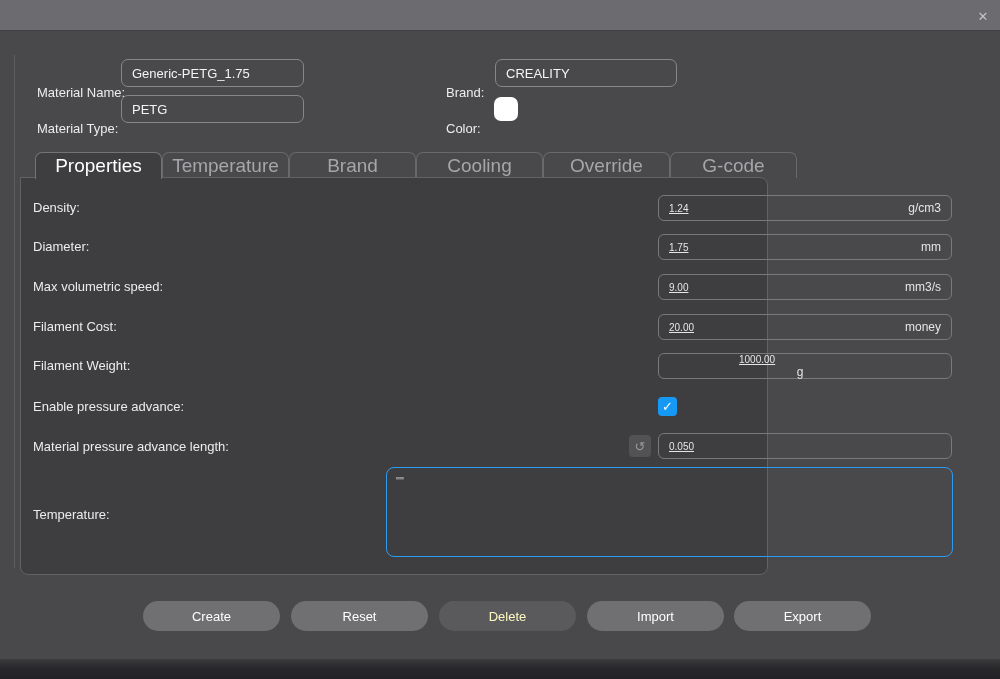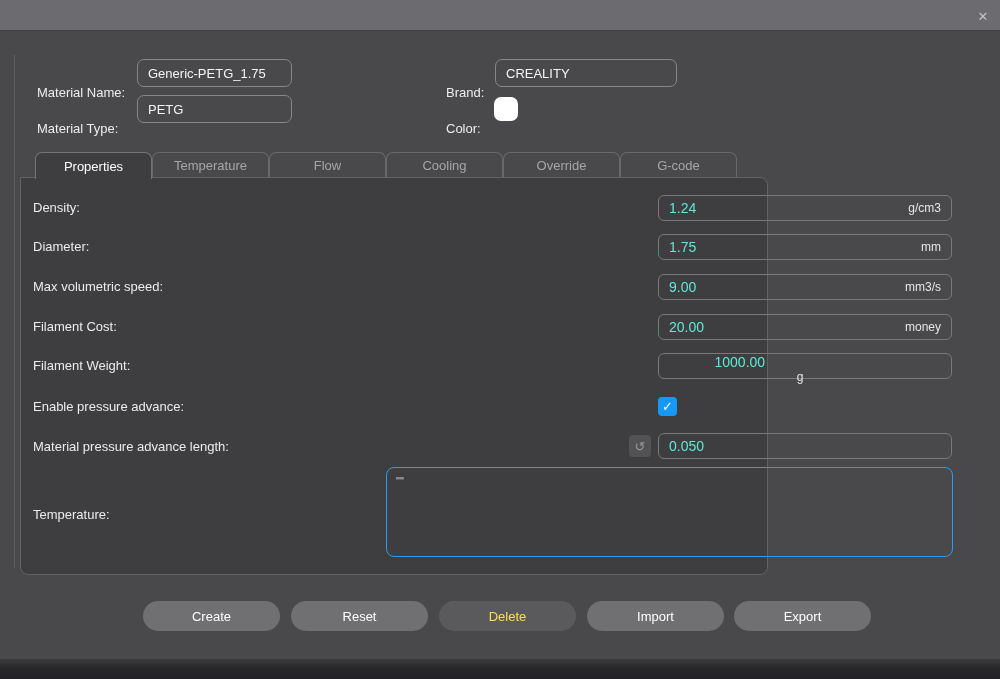--- a/index.html
+++ b/index.html
@@ -36,37 +36,37 @@
     white-space: nowrap;
     margin-top: 20px;
   }
   .text-input {
     position: absolute; height: 28px;
     background: transparent; border: 1px solid #87878a; border-radius: 7px;
     color: #f4f4f6; font-size: 13px; padding: 0 10px;
     font-family: "Liberation Sans", sans-serif;
     outline: none;
   }
-  #material-name-input, #material-type-input { left: 137px; width: 155px; }
+  #material-name-input, #material-type-input { left: 121px; width: 183px; }
   #brand-input { left: 495px; width: 182px; }
   .row1 { top: 59px; }
   .row2 { top: 95px; }
   .color-swatch {
     position: absolute; left: 494px; top: 97px; width: 24px; height: 24px;
     border-radius: 7px; background: #ffffff; cursor: pointer;
   }
 
   
   .tabbar { position: absolute; left: 35px; top: 152px; height: 26px; display: flex; }
   .tab {
-    width: 117px; height: 26px;
+    width: 127px; height: 26px;
     border: 1px solid #69696c; border-bottom: none;
     border-radius: 7px 7px 0 0;
     display: flex; align-items: center; justify-content: center;
-    font-size: 13px; color: #a6a6a9; cursor: pointer;
+    font-size: 19px; color: #a6a6a9; cursor: pointer;
     background: #49494c;
     margin-right: 0px;
   }
   .tab.active {
     background: #3e3e41; color: #ffffff; height: 27px; z-index: 3;
     border-color: #737376;
   }
 
   
   .panel {
@@ -80,22 +80,23 @@
     position: absolute; left: 12px; font-size: 13px; color: #ececee;
     white-space: nowrap;
   }
   .field {
     position: absolute; left: 637px; width: 294px; height: 26px;
     border: 1px solid #79797c; border-radius: 6px;
     display: flex; align-items: center;
   }
   .field input {
     flex: 1; min-width: 0; background: transparent; border: none; outline: none;
-    color: #5eead4; font-size: 14px; padding: 0 10px;
-    font-family: "Liberation Sans", sans-serif;
+    color: #e5e5e5; font-size: 10px; padding: 0 10px;
+    font-family: "Liberation Sans", sans-serif;
+    text-decoration: underline;
   }
   .field .unit {
     font-size: 12px; color: #e5e5e5; padding-right: 10px; white-space: nowrap;
   }
   .checkbox {
     position: absolute; left: 637px; top: 219px; width: 19px; height: 19px;
     background: #1699f5; border-radius: 4px; cursor: pointer;
     display: flex; align-items: center; justify-content: center;
     color: #ffffff; font-size: 13px; line-height: 1;
   }
@@ -114,21 +115,21 @@
 
   
   .btn {
     position: absolute; top: 601px; width: 137px; height: 30px;
     background: #707073; border: none; border-radius: 15px;
     color: #ffffff; font-size: 13px; cursor: pointer;
     font-family: "Liberation Sans", sans-serif;
   }
   .btn:nth-of-type(1) { left: 143px; }
   #btn-reset  { left: 291px; }
-  #btn-delete { left: 439px; background: #5a5a5d; color: #fde047; cursor: default; }
+  #btn-delete { left: 439px; background: #5a5a5d; color: #fef9c3; cursor: default; }
   #btn-import { left: 587px; }
   #btn-export { left: 734px; }
 
   
   .bottom-strip {
     position: absolute; left: 0; top: 659px; width: 1000px; height: 20px;
     background: linear-gradient(180deg, #3b3b3e 0%, #28282b 45%, #222226 100%);
   }
 </style>
 </head>
@@ -148,21 +149,21 @@
 
 <div class="form-label row2" style="left:37px;">Material Type:</div>
 <input class="text-input row2" id="material-type-input" value="PETG" style="">
 
 <div class="form-label row2" style="left:446px;">Color:</div>
 <div class="color-swatch"></div>
 
 <div class="tabbar">
   <div class="tab active">Properties</div>
   <div class="tab">Temperature</div>
-  <div class="tab">Flow</div>
+  <div class="tab">Brand</div>
   <div class="tab">Cooling</div>
   <div class="tab">Override</div>
   <div class="tab">G-code</div>
 </div>
 
 <div class="panel">
 
   <div class="prop-label" style="top:22px;">Density:</div>
   <div class="field" style="top:17px;">
     <input value="1.24" style="">

